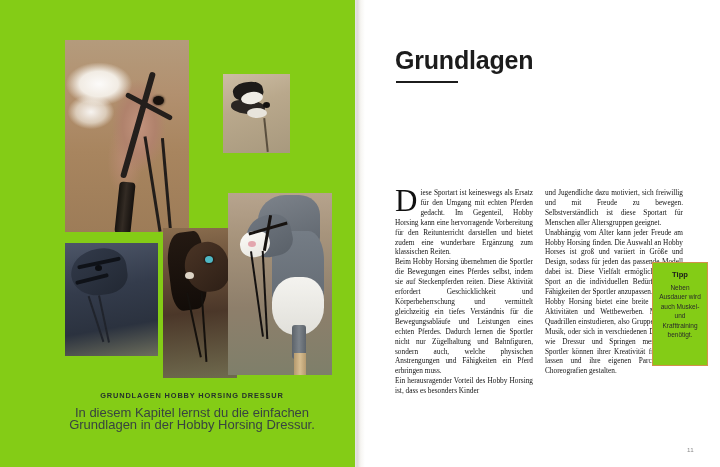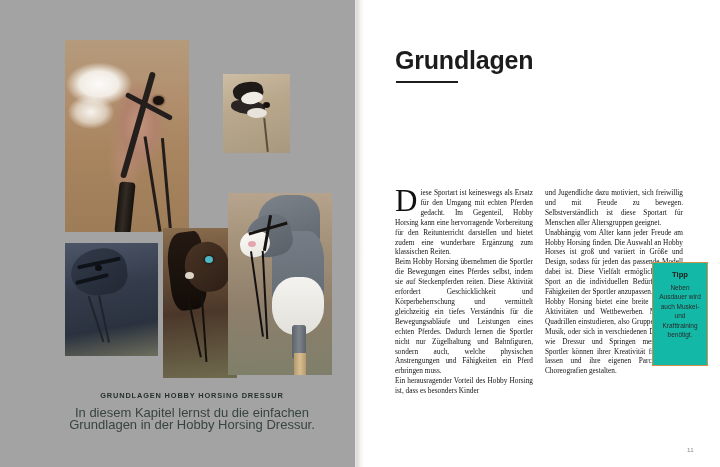--- a/index.html
+++ b/index.html
@@ -209,21 +209,21 @@
     padding: 1px 3px 0 0;
     font-weight: 400;
     color: #111111;
   }
 
   #tipp-box {
     position: absolute;
     left: 652px; top: 262px;
     width: 56px; height: 104px;
     border: 1.6px solid #d2914a;
-    background: #14b8a6;
+    background: #84cc16;
     padding: 7px 5px 5px 5px;
     text-align: center;
     z-index: 6;
   }
   #tipp-box .tipp-title {
     font-size: 7.6px;
     font-weight: 700;
     color: #1b1b1b;
     margin-bottom: 4px;
   }
@@ -240,21 +240,21 @@
     font-size: 6.2px;
     color: #8a8a8a;
     letter-spacing: 0.3px;
   }
 </style>
 </head>
 <body>
 
 <div id="spread">
 
-  <div id="left-page" style="background: #a3a3a3;">
+  <div id="left-page" style="background: #84cc16;">
 
     <div class="photo" id="photo-tan">
       <div class="bridle-a"></div>
       <div class="bridle-b"></div>
       <div class="eye"></div>
       <div class="rein-1"></div>
       <div class="rein-2"></div>
       <div class="stick"></div>
     </div>
 

